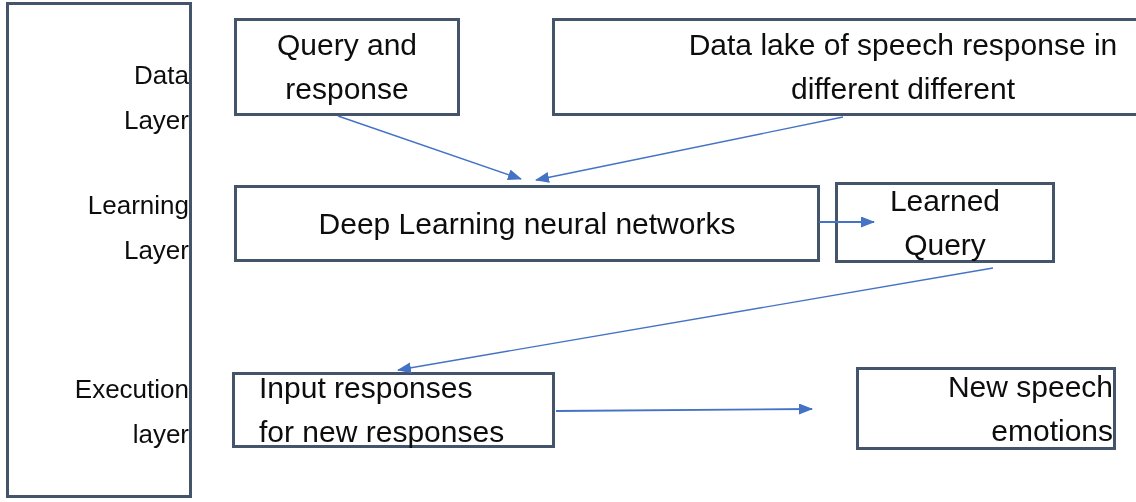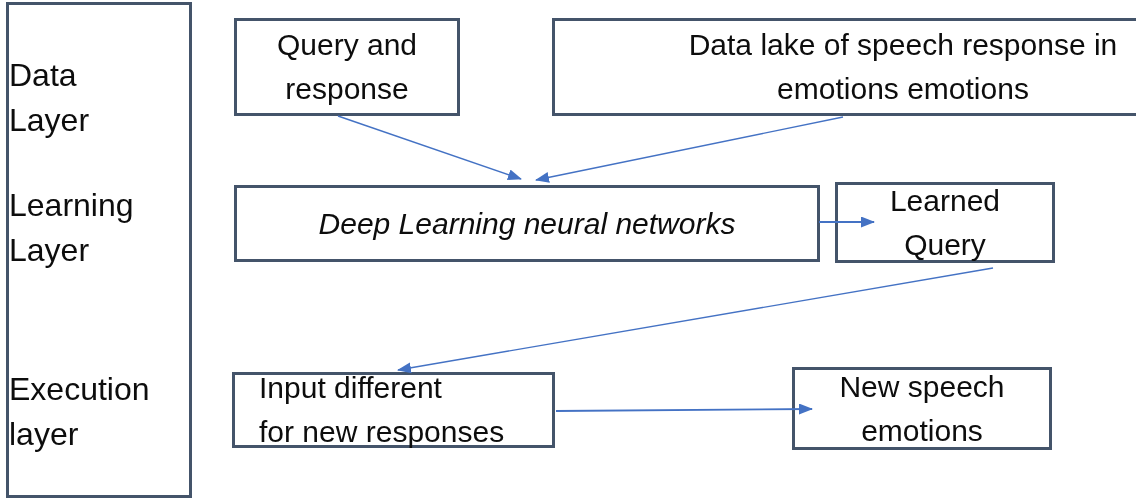--- a/index.html
+++ b/index.html
@@ -39,35 +39,35 @@
   .layer-panel {
     position: absolute;
     left: 6px; top: 2px;
     width: 186px; height: 496px;
     border: 3px solid var(--color-border);
     background: var(--color-background);
   }
   .layer-label {
     position: absolute;
     left: 0; right: 0;
-    text-align: left;
-    font-size: 32px;
+    text-align: right;
+    font-size: 26px;
     line-height: 45px;
   }
   .layer-data      { top: 48px;  }
   .layer-learning  { top: 178px; }
   .layer-execution { top: 362px; }
 
   .box-query      { left: 234px; top: 18px;  width: 226px; height: 98px; }
   .box-datalake   { left: 552px; top: 18px;  width: 702px; height: 98px; }
-  .box-deep       { left: 234px; top: 185px; width: 586px; height: 77px; font-style: italic; }
+  .box-deep       { left: 234px; top: 185px; width: 586px; height: 77px; }
   .box-learned    { left: 835px; top: 182px; width: 220px; height: 81px; }
   .box-input      { left: 232px; top: 372px; width: 323px; height: 76px;
                     align-items: flex-start; padding-left: 24px; text-align: left; }
-  .box-newspeech  { left: 792px; top: 367px; width: 260px; height: 83px; }
+  .box-newspeech  { left: 856px; top: 367px; width: 260px; height: 83px; align-items: flex-end; }
 
   svg.arrows {
     position: absolute;
     left: 0; top: 0;
     width: 1136px; height: 502px;
     pointer-events: none;
   }
   svg.arrows line { stroke: var(--color-arrow); fill: none; }
   svg.arrows .arrowhead { fill: var(--color-arrow); }
   .thin  { stroke-width: 1.4; }
@@ -93,34 +93,34 @@
     </div>
   </div>
 
   <div class="box box-query">
     <div class="line">Query and</div>
     <div class="line">response</div>
   </div>
 
   <div class="box box-datalake">
     <div class="line">Data lake of speech response in</div>
-    <div class="line">emotions emotions</div>
+    <div class="line">different different</div>
   </div>
 
   <div class="box box-deep">
     <div class="line">Deep Learning neural networks</div>
   </div>
 
   <div class="box box-learned">
     <div class="line">Learned</div>
     <div class="line">Query</div>
   </div>
 
   <div class="box box-input">
-    <div class="line">Input different</div>
+    <div class="line">Input responses</div>
     <div class="line">for new responses</div>
   </div>
 
   <div class="box box-newspeech">
     <div class="line">New speech</div>
     <div class="line">emotions</div>
   </div>
 
   <svg class="arrows" viewBox="0 0 1136 502">
     <defs>

